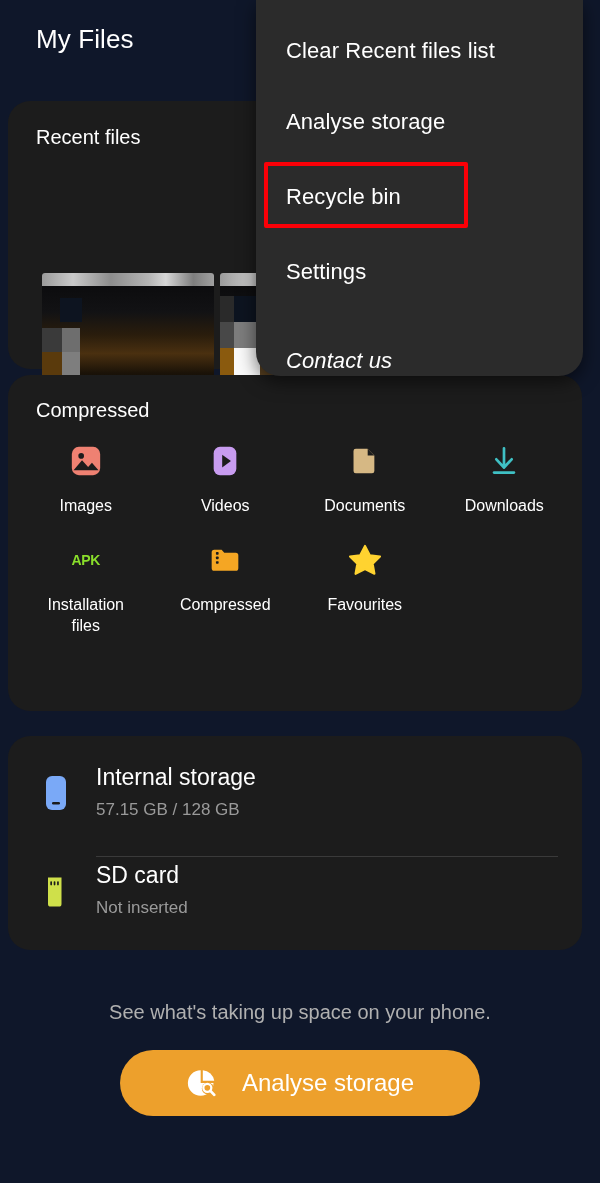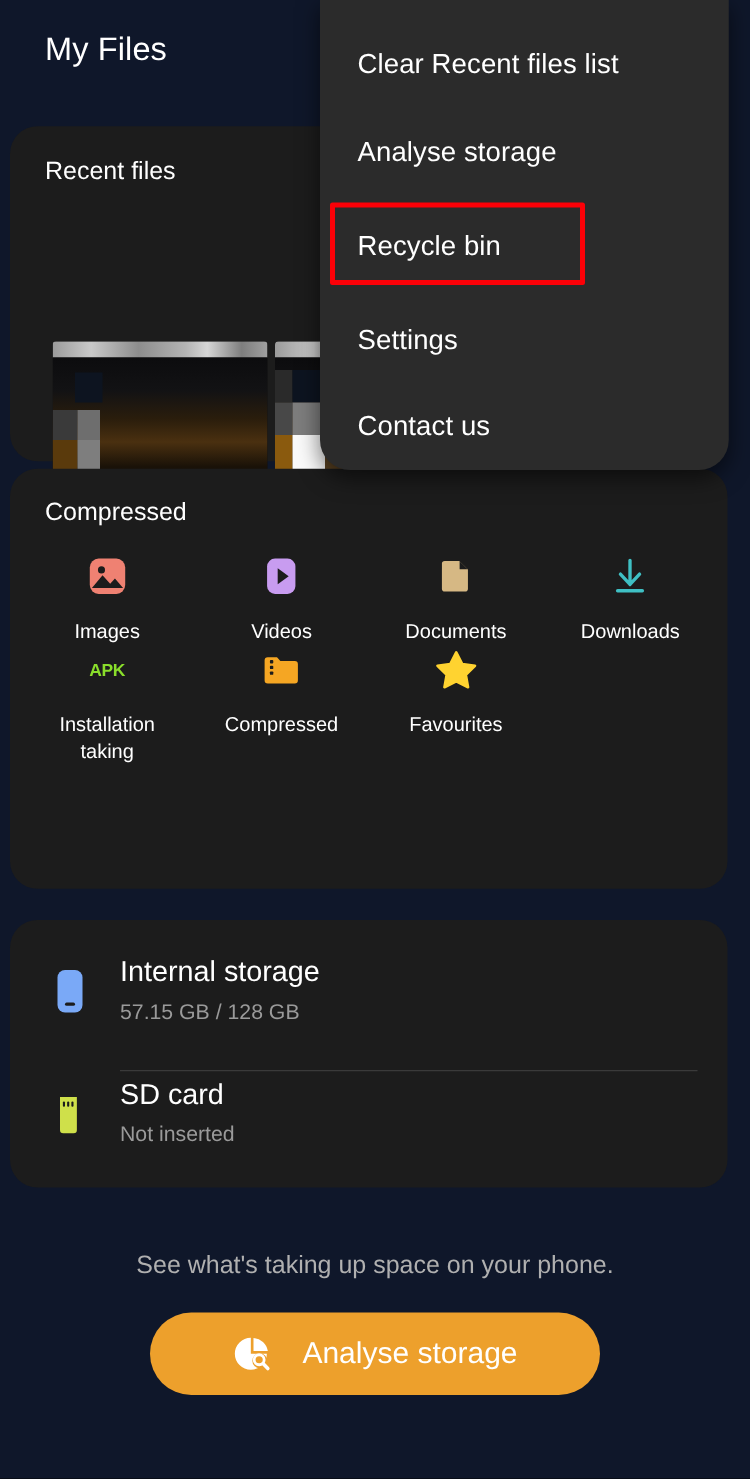--- a/index.html
+++ b/index.html
@@ -99,21 +99,21 @@
     left: 30px;
     font-size: 22px;
     color: #ffffff;
     white-space: nowrap;
     letter-spacing: 0.1px;
   }
   .menu-item.m0 { top: 38px; }
   .menu-item.m1 { top: 109px; }
   .menu-item.m2 { top: 184px; text-align: center; }
   .menu-item.m3 { top: 259px; }
-  .menu-item.m4 { top: 328px; }
+  .menu-item.m4 { top: 348px; font-style: italic; }
 
   .highlight-box {
     position: absolute;
     left: 264px;
     top: 162px;
     width: 204px;
     height: 66px;
     border: 4px solid #fb0007;
     border-radius: 2px;
     pointer-events: none;
@@ -136,20 +136,21 @@
     font-size: 20px;
     color: #ffffff;
   }
   .cat-grid {
     position: absolute;
     left: 8px;
     top: 66px;
     width: 558px;
     display: grid;
     grid-template-columns: repeat(4, 1fr);
+    row-gap: 24px;
   }
   .cat-item {
     display: flex;
     flex-direction: column;
     align-items: center;
   }
   .cat-icon {
     width: 40px;
     height: 40px;
     display: flex;
@@ -352,21 +353,21 @@
             </svg>
         </span>
         <span class="cat-label">Downloads</span>
       </div>
 
       <div class="cat-item">
         <span class="cat-icon">
           <span class="apk-text">APK</span>
         </span>
         <span class="cat-label" style="white-space:pre-line">Installation
-taking</span>
+files</span>
       </div>
 
       <div class="cat-item">
         <span class="cat-icon">
           <svg width="34" height="34" viewBox="0 0 24 24">
               <path d="M2.6 6.6 a1.8 1.8 0 0 1 1.8-1.8 h5.2 l1.9 2.1 h8.1 a1.8 1.8 0 0 1 1.8 1.8 v9.1 a1.8 1.8 0 0 1-1.8 1.8 H4.4 a1.8 1.8 0 0 1-1.8-1.8 Z" fill="#f5a623"></path>
               <rect x="5.6" y="6.4" width="1.9" height="1.9" rx="0.5" fill="#1c1c1c"></rect>
               <rect x="5.6" y="9.6" width="1.9" height="1.9" rx="0.5" fill="#1c1c1c"></rect>
               <rect x="5.6" y="12.8" width="1.9" height="1.9" rx="0.5" fill="#1c1c1c"></rect>
             </svg>

